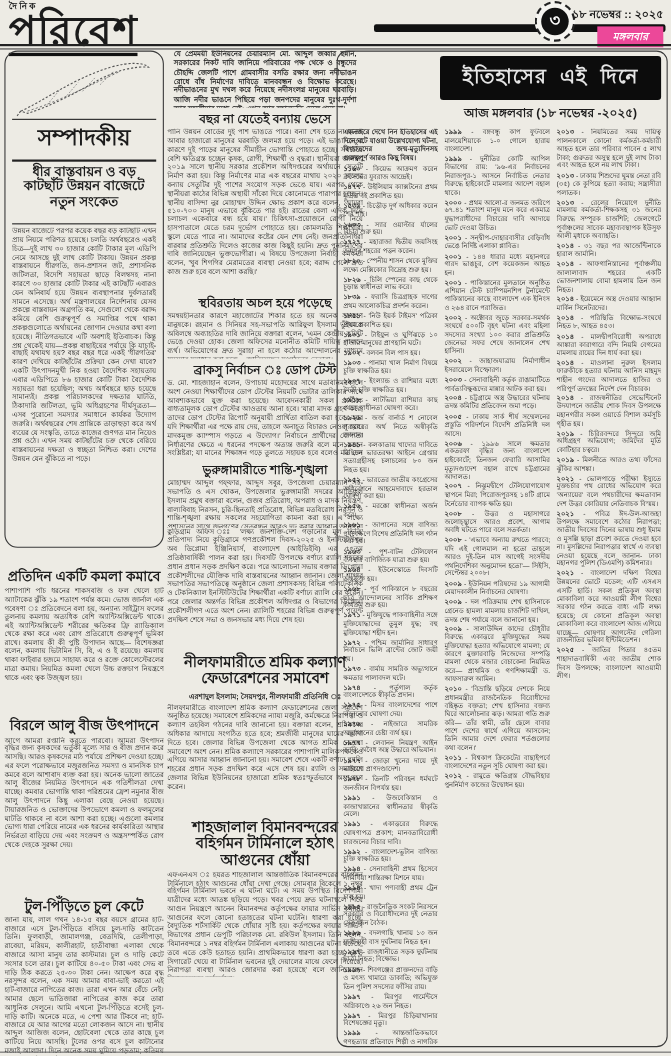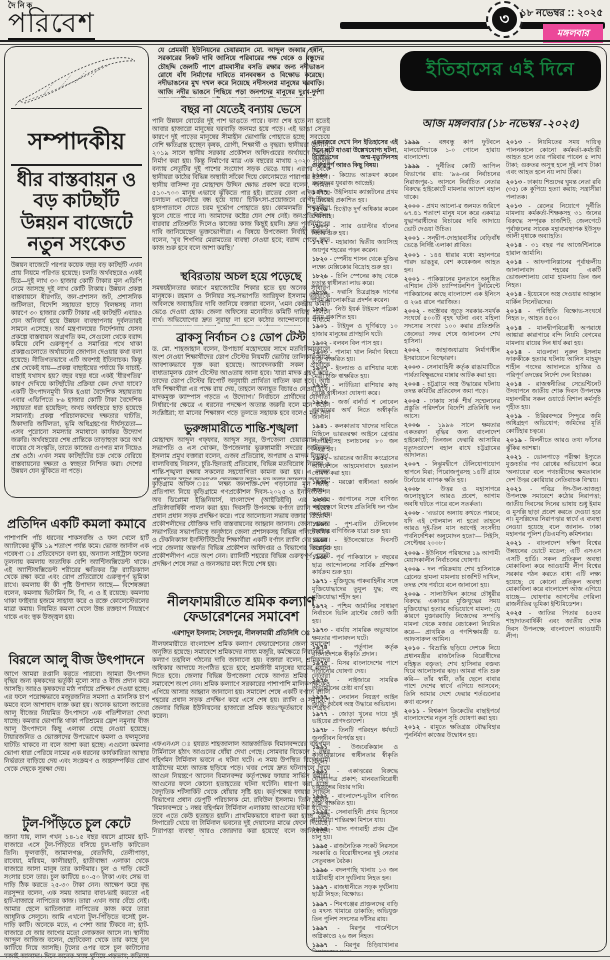--- a/index.html
+++ b/index.html
@@ -4,21 +4,21 @@
 <style>
   * { margin:0; padding:0; box-sizing:border-box; }
   html,body { background:#c9c7c1; }
   body { font-family:"Liberation Sans","DejaVu Sans",sans-serif; }
   .page { position:relative; width:610px; height:960px; margin:0 auto;
           background:#edebe4; color:#1b1b1b; overflow:hidden; }
 
   
   .masthead { position:absolute; left:8px; top:2px; line-height:1; }
   .m-top  { display:block; font-size:8px; font-weight:bold; letter-spacing:2px; }
-  .m-main { display:block; font-size:27px; font-weight:normal; letter-spacing:1px;
+  .m-main { display:block; font-size:37px; font-weight:bold; letter-spacing:1px;
             border-bottom:3px solid #111; padding-bottom:1px; }
   .hdr-bar { position:absolute; left:340px; top:22px; width:265px; height:7px;
              background:#111; border-radius:2px; }
   .page-circle { position:absolute; left:486px; top:1px; width:37px; height:37px;
                  border-radius:50%; background:#f5f4f0; border:2px dashed #222;
                  display:flex; align-items:center; justify-content:center; z-index:2; }
   .page-circle .inner { width:25px; height:25px; border-radius:50%; background:#111;
                  color:#fff; font-size:15px; font-weight:bold; display:flex;
                  align-items:center; justify-content:center; }
   .hdr-date { position:absolute; right:7px; top:5px; font-size:10px; font-weight:bold; }
@@ -30,46 +30,46 @@
 
   
   .body-txt { font-size:6.4px; line-height:1.24; text-align:justify; overflow:hidden; }
   .byline { font-size:6.6px; font-weight:bold; text-align:center; margin:1px 0; }
 
   
   .col-left { position:absolute; left:4px; top:46px; width:145px; }
   .editorial-box { border:1.5px solid #3a3a3a; border-radius:12px; height:452px;
                    padding:4px 6px 5px; overflow:hidden; }
   .feather { display:block; margin:0 auto; }
-  .ed-title { font-size:23px; font-weight:bold; text-align:center;
+  .ed-title { font-size:20px; font-weight:bold; text-align:center;
               border-top:1.5px solid #222; border-bottom:2px solid #222;
-              padding:14px 0 2px; margin:1px 0 3px; }
-  .ed-head { font-size:19px; font-weight:bold; text-align:center; line-height:1.12;
-             border-bottom:1.5px solid #222; padding-bottom:3px; margin-bottom:3px; }
+              padding:1px 0 2px; margin:1px 0 3px; }
+  .ed-head { font-size:12px; font-weight:bold; text-align:center; line-height:1.12;
+             border-bottom:1.5px solid #222; padding-bottom:13px; margin-bottom:3px; }
   .sub-art { margin-top:7px; }
   .sub-head { font-size:12.5px; font-weight:bold; text-align:center; line-height:1.1;
               margin:20px 0 2px; }
 
   
   .col-mid { position:absolute; left:152px; top:46px; width:178px; }
   .lead-para { font-size:6.4px; font-weight:bold; line-height:1.3; text-align:justify;
                height:52px; overflow:hidden; padding:0 6px; }
   .mid-head { font-size:11px; font-weight:bold; text-align:center; line-height:1.1;
               margin:5px 0 2px; }
   .mid-head.sm { font-size:13.5px; }
 
   
   .hist-box { position:absolute; left:306px; top:46px; width:301px; height:906px;
               border:1.5px solid #3a3a3a; border-radius:10px; padding:4px 5px;
               overflow:hidden; }
-  .hist-title { margin-left:88px; background:#0c0c0c; color:#15803d; font-size:18px;
+  .hist-title { margin-left:88px; background:#0c0c0c; color:#e5e5e5; font-size:18px;
                 font-weight:bold; text-align:center; padding:4px 0 5px;
-                border-radius:14px; letter-spacing:1px; }
-  .hist-sub { margin-left:88px; font-size:11px; font-weight:bold; font-style:italic;
-              text-align:center; padding:3px 0 2px;margin-top:21px; }
+                border-radius:3px; letter-spacing:1px;font-family:Liberation Mono, monospace; }
+  .hist-sub { margin-left:88px; font-size:11px; font-weight:bold; 
+              text-align:center; padding:3px 0 2px; }
   .hist-cols { display:flex; gap:6px; margin-top:2px; height:838px; overflow:hidden; }
   .hist-col { font-size:6.1px; line-height:1.25; text-align:justify; overflow:hidden; }
   .hc1 { width:86px; } .hc2 { width:96px; } .hc3 { flex:1; }
   .hist-intro { font-weight:bold; margin-bottom:3px; }
   .hist-entry { margin-bottom:1.5px; }
   .hist-entry .yr { font-weight:bold; }
 </style>
 </head>
 <body>
 
@@ -145,20 +145,21 @@
       <div class="body-txt" style="height:110px">কুড়িগ্রাম অফিস ঃঃ 'লক্ষ্য জনশক্তি-দেশ গড়ানোর মূল ভিত্তি' প্রতিপাদ্য নিয়ে কুড়িগ্রামে গণপ্রকৌশল দিবস-২০২৫ ও ইনস্টিটিউশন অব ডিপ্লোমা ইঞ্জিনিয়ার্স, বাংলাদেশ (আইডিইবি) এর ৫৫তম প্রতিষ্ঠাবার্ষিকী পালন করা হয়। দিবসটি উপলক্ষে বর্ণাঢ্য র‍্যালি শহরের প্রধান প্রধান সড়ক প্রদক্ষিণ করে। পরে আলোচনা সভায় বক্তারা ডিপ্লোমা প্রকৌশলীদের যৌক্তিক দাবি বাস্তবায়নের আহ্বান জানান। জেলা শাখার সভাপতির সভাপতিত্বে অনুষ্ঠানে জেলা প্রশাসকসহ বিভিন্ন পলিটেকনিক ও টেকনিক্যাল ইনস্টিটিউটের শিক্ষার্থীরা একটি বর্ণাঢ্য র‍্যালি বের করেন। পরে জেলার অন্তর্গত বিভিন্ন প্রকৌশল অধিদপ্তর ও বিভাগের ডিপ্লোমা প্রকৌশলীগণ এতে অংশ নেন। র‍্যালিটি শহরের বিভিন্ন গুরুত্বপূর্ণ পয়েন্ট প্রদক্ষিণ শেষে সভা ও জনসভার মধ্য দিয়ে শেষ হয়।</div>
     </div>
 
     <div>
       <div class="mid-head sm">নীলফামারীতে শ্রমিক কল্যাণ ফেডারেশনের সমাবেশ</div>
       <div class="byline">এরশাদুল ইসলাম; সৈয়দপুর, নীলফামারী প্রতিনিধি ঃ</div>
       <div class="body-txt" style="height:100px">নীলফামারীতে বাংলাদেশ শ্রমিক কল্যাণ ফেডারেশনের জেলা সমাবেশ অনুষ্ঠিত হয়েছে। সমাবেশে শ্রমিকদের ন্যায্য মজুরি, কর্মক্ষেত্রে নিরাপত্তা ও কল্যাণ তহবিল গঠনের দাবি জানানো হয়। বক্তারা বলেন, শ্রমিকদের অধিকার আদায়ে সংগঠিত হতে হবে; শ্রমজীবী মানুষের ঘামের মর্যাদা দিতে হবে। জেলার বিভিন্ন উপজেলা থেকে আগত শ্রমিক নেতারা সমাবেশে অংশ নেন। শ্রমিক কল্যাণে সরকারের পাশাপাশি মালিকপক্ষকেও এগিয়ে আসার আহ্বান জানানো হয়। সমাবেশ শেষে একটি বর্ণাঢ্য র‍্যালি শহরের প্রধান সড়ক প্রদক্ষিণ করে এসে শেষ হয়। র‍্যালি ও সমাবেশে জেলার বিভিন্ন ইউনিয়নের হাজারো শ্রমিক স্বতঃস্ফূর্তভাবে অংশগ্রহণ করেন।</div>
     </div>
 
     <div>
+      <div class="mid-head sm">শাহজালাল বিমানবন্দরের বহির্গমন টার্মিনালে হঠাৎ আগুনের ধোঁয়া</div>
       <div class="body-txt" style="height:96px">এফএনএস ঃ হযরত শাহজালাল আন্তর্জাতিক বিমানবন্দরের বহির্গমন টার্মিনালে হঠাৎ আগুনের ধোঁয়া দেখা গেছে। সোমবার বিকেলে ১ নম্বর বহির্গমন টার্মিনাল ভবনে এ ঘটনা ঘটে। এ সময় উপস্থিত বিদেশগামী যাত্রীদের মধ্যে আতঙ্ক ছড়িয়ে পড়ে। খবর পেয়ে দ্রুত ঘটনাস্থলে গিয়ে আগুন নিয়ন্ত্রণে আনেন বিমানবন্দর কর্তৃপক্ষের ফায়ার সার্ভিস কর্মীরা। আগুনের ফলে কোনো হতাহতের ঘটনা ঘটেনি। ধারণা করা হচ্ছে, বৈদ্যুতিক শর্টসার্কিট থেকে ধোঁয়ার সৃষ্টি হয়। কর্তৃপক্ষের ফায়ার সার্ভিস বিভাগের প্রধান ডেপুটি পরিচালক মো. রবিউল ইসলাম। তিনি বলেন, 'বিমানবন্দরে ১ নম্বর বহির্গমন টার্মিনাল এলাকায় আগুনের ঘটনা ঘটেছে; তবে এতে কেউ হতাহত হয়নি। প্রাথমিকভাবে ধারণা করা হচ্ছে, কেউ সিগারেট খেয়ে বা টার্মিনাল ভবনের দুই দেয়ালের মাঝে ফেলে দিয়েছে। নিরাপত্তা ব্যবস্থা আরও জোরদার করা হয়েছে' বলে জানিয়েছেন বিমানবন্দরের কর্মকর্তারা।</div>
     </div>
   </div>
 
   <div class="hist-box">
     <div class="hist-title">ইতিহাসের এই দিনে</div>
     <div class="hist-sub">আজ মঙ্গলবার (১৮ নভেম্বর -২০২৫)</div>
     <div class="hist-cols">
       <div class="hist-col hc1">
         <div class="hist-intro">একনজরে দেখে নিন ইতিহাসের এই দিনে ঘটে যাওয়া উল্লেখযোগ্য ঘটনা, বিখ্যাতদের জন্ম-মৃত্যুদিনসহ গুরুত্বপূর্ণ আরও কিছু বিষয়।</div>

